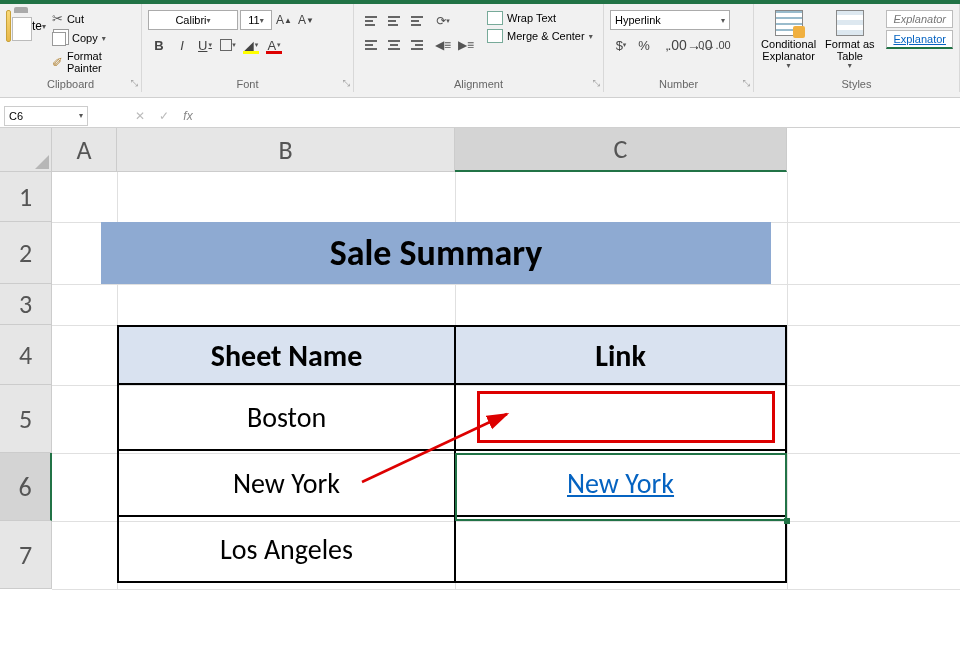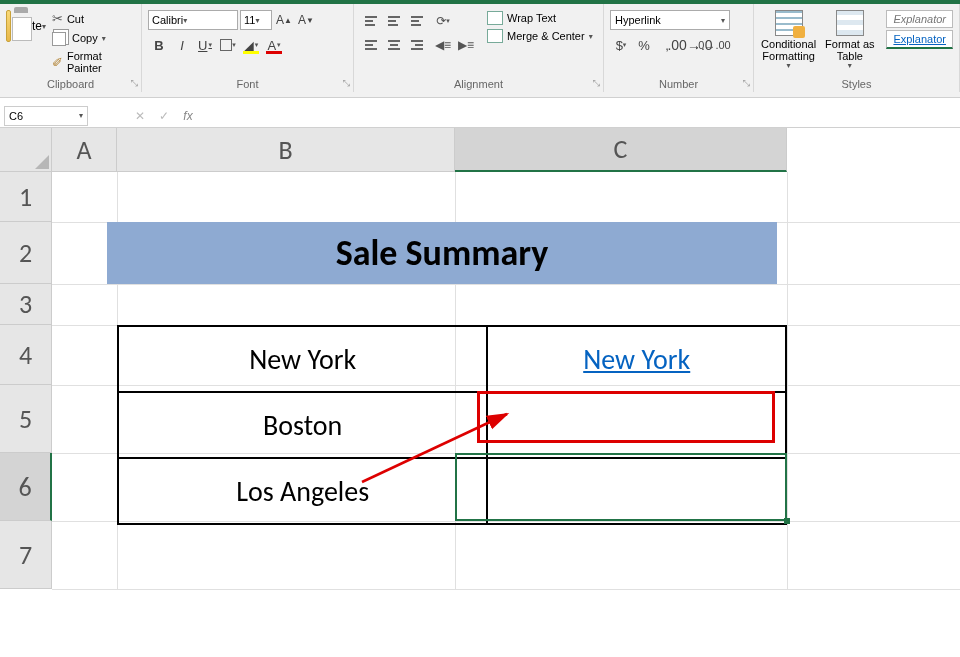--- a/index.html
+++ b/index.html
@@ -21,21 +21,21 @@
     .paste-icon::after { content:""; position:absolute; top:6px; left:5px; width:18px; height:22px; background:#fff; border:1px solid #bbb; }
     .dropdown-arrow { font-size: 8px; color: #555; }
     .clip-side { display: flex; flex-direction: column; gap: 2px; font-size: 11px; }
     .clip-side-item { display: flex; align-items: center; gap: 4px; cursor: pointer; padding: 1px 2px; }
     .scissors-icon { font-size: 13px; color: #5a5a5a; }
     .copy-icon { width:14px; height:14px; border:1px solid #999; background:#fff; box-shadow: 2px -2px 0 #fff, 2px -2px 0 1px #999; display:inline-block; margin:2px 2px 0 0;}
     .brush-icon { font-size: 13px; color: #b08030; }
     
     
     .font-row1 { display:flex; gap:2px; align-items:center; }
-    .font-select { border:1px solid #ababab; background:#fff; height:20px; font-size:11px; padding:0 3px; display:flex; align-items:center; justify-content:flex-start; }
+    .font-select { border:1px solid #ababab; background:#fff; height:20px; font-size:11px; padding:0 3px; display:flex; align-items:center; justify-content:center; }
     .font-name { width: 90px; }
     .font-size { width: 32px; }
     .font-btn { width:20px; height:20px; display:flex; align-items:center; justify-content:center; cursor:pointer; font-size:12px; color:#444; }
     .font-row2 { display:flex; gap:1px; align-items:center; margin-top:4px; }
     .font-tbtn { width:22px; height:22px; display:flex; align-items:center; justify-content:center; cursor:pointer; font-size:13px; color:#444; position:relative; }
     .color-bar { position:absolute; bottom:2px; left:3px; right:3px; height:3px; }
     
     
     .align-col { display:flex; flex-direction:column; gap:2px; }
     .align-row { display:flex; gap:1px; }
@@ -81,21 +81,21 @@
     .row-headers { display:flex; flex-direction:column; }
     .row-h { width:52px; background:#e6e6e6; border-right:1px solid #ccc; border-bottom:1px solid #ccc; display:flex; align-items:center; justify-content:center; font-size:26px; color:#555; font-family: Calibri, sans-serif; }
     .row-h.active { background:#d4d4d4; border-right:2px solid #217346; }
     .r1 { height:50px; } .r2 { height:62px; } .r3 { height:41px; } .r4 { height:60px; } .r5 { height:68px; } .r6 { height:68px; } .r7 { height:68px; }
     
     .cells { position:relative; flex:1; }
     .gridline-v { position:absolute; top:0; bottom:0; width:1px; background:#e0e0e0; }
     .gridline-h { position:absolute; left:0; right:0; height:1px; background:#e0e0e0; }
     
     
-    .sale-title { position:absolute; left:55px; top:50px; width:670px; height:62px; background:#8eaad2; display:flex; align-items:center; justify-content:center; font-family: Calibri, sans-serif; font-size:36px; font-weight:bold; color:#000; }
+    .sale-title { position:absolute; left:49px; top:50px; width:670px; height:62px; background:#8eaad2; display:flex; align-items:center; justify-content:center; font-family: Calibri, sans-serif; font-size:36px; font-weight:bold; color:#000; }
     
     .data-table { position:absolute; left:65px; top:153px; width:670px; border-collapse:collapse; font-family: Calibri, sans-serif; }
     .data-table th, .data-table td { border:2px solid #000; text-align:center; }
     .data-table th { background:#d9e2f0; font-size:30px; font-weight:bold; height:58px; }
     .data-table td { font-size:28px; height:66px; }
     .link-cell a { color:#0563c1; text-decoration:underline; }
     
     .red-box { position:absolute; border:3px solid #d00; pointer-events:none; }
     .active-cell-border { position:absolute; border:2px solid #217346; pointer-events:none; }
     .green-handle { position:absolute; width:6px; height:6px; background:#217346; }
@@ -262,21 +262,21 @@
         </div>
       </div>
       <div class="group-label">Number</div>
       <div class="group-dialog">⤡</div>
     </div>
 
     <div class="group" style="width:206px">
       <div class="group-body">
         <div class="style-btn">
           <div class="style-icon cf-icon"></div>
-          <span>Conditional Formatting</span>
+          <span>Conditional Explanator</span>
           <span class="dropdown-arrow">▾</span>
         </div>
         <div class="style-btn">
           <div class="style-icon ft-icon"></div>
           <span>Format as Table</span>
           <span class="dropdown-arrow">▾</span>
         </div>
         <div class="cell-styles">
           <div class="cell-style-item">Explanator</div>
           <div class="cell-style-link">Explanator</div>
@@ -328,27 +328,31 @@
       <div class="gridline-h" style="top:153px"></div>
       <div class="gridline-h" style="top:213px"></div>
       <div class="gridline-h" style="top:281px"></div>
       <div class="gridline-h" style="top:349px"></div>
       <div class="gridline-h" style="top:417px"></div>
 
       <div class="sale-title">Sale Summary</div>
 
       <table class="data-table">
         <tbody>
-        <tr>
-          <td>New York</td>
-          <td class="link-cell"><a href="#">New York</a></td>
+            <tr>
+          <th style="width:338px">Sheet Name</th>
+          <th style="width:332px">Link</th>
         </tr>
         <tr>
           <td>Boston</td>
           <td></td>
+        </tr>
+        <tr>
+          <td>New York</td>
+          <td class="link-cell"><a href="#">New York</a></td>
         </tr>
         <tr>
           <td>Los Angeles</td>
           <td></td>
         </tr>
       </tbody>
         </table>
 
       <div class="red-box" style="left:425px; top:219px; width:298px; height:52px;"></div>
 

